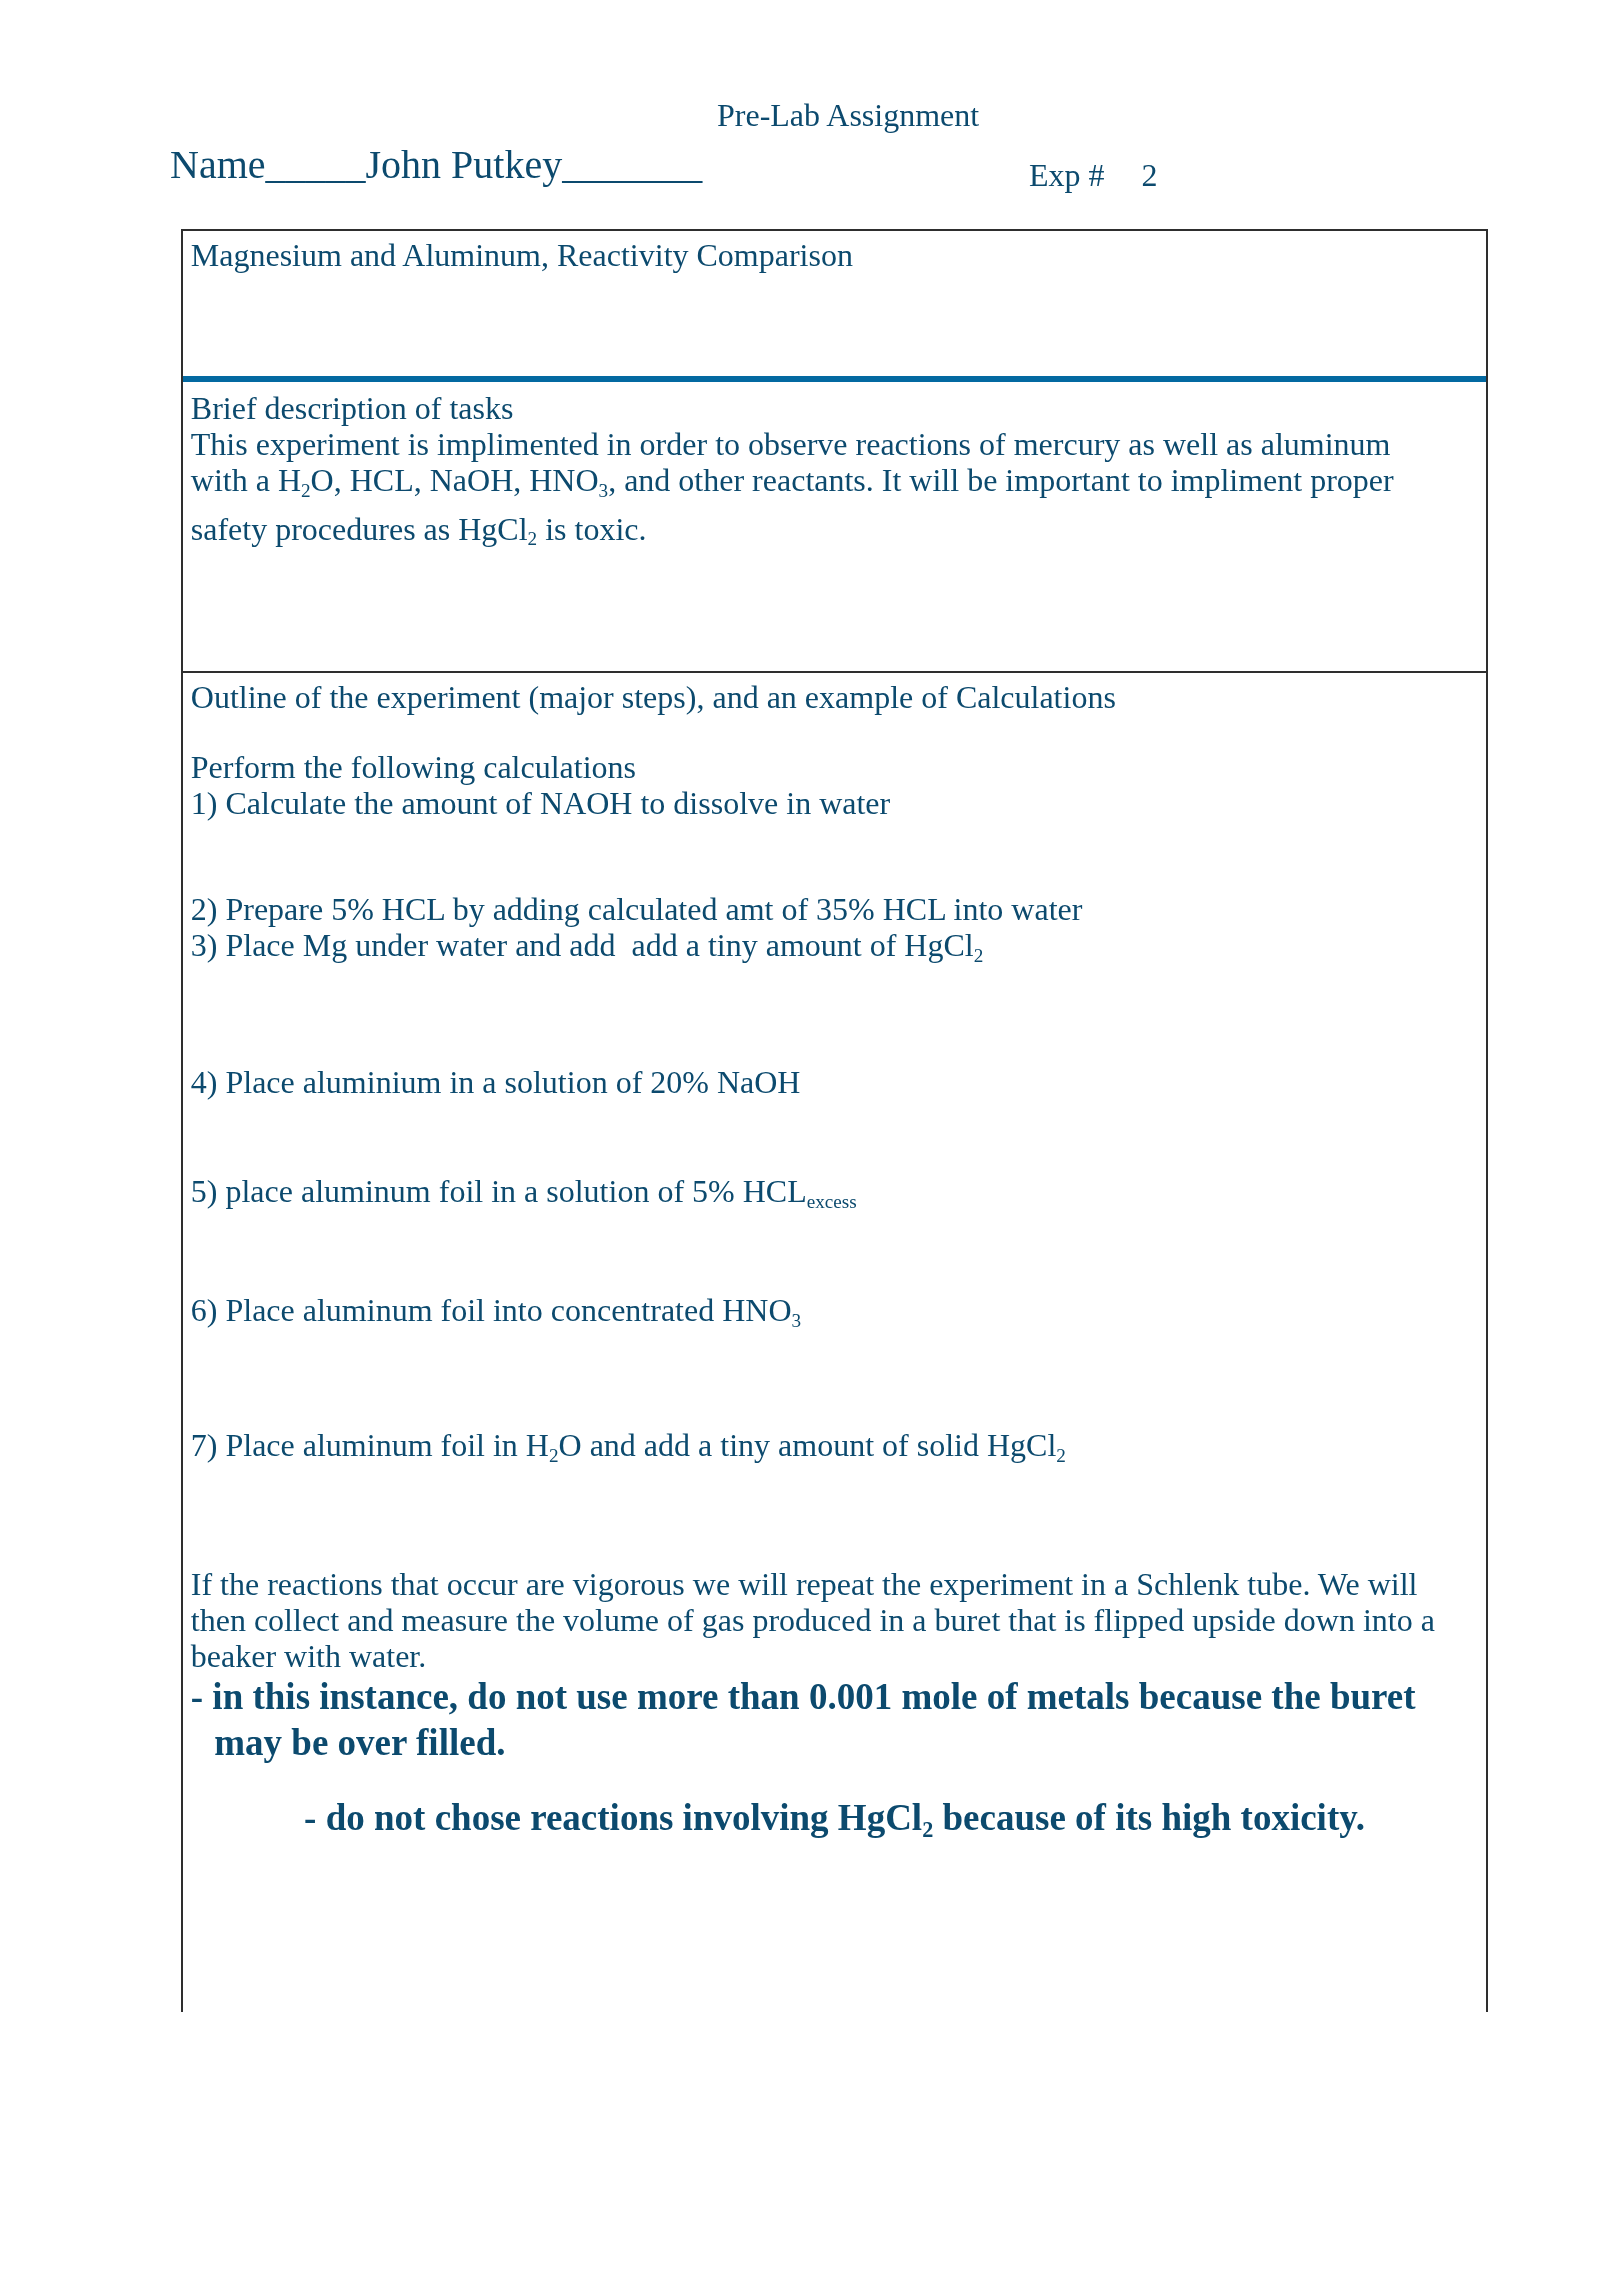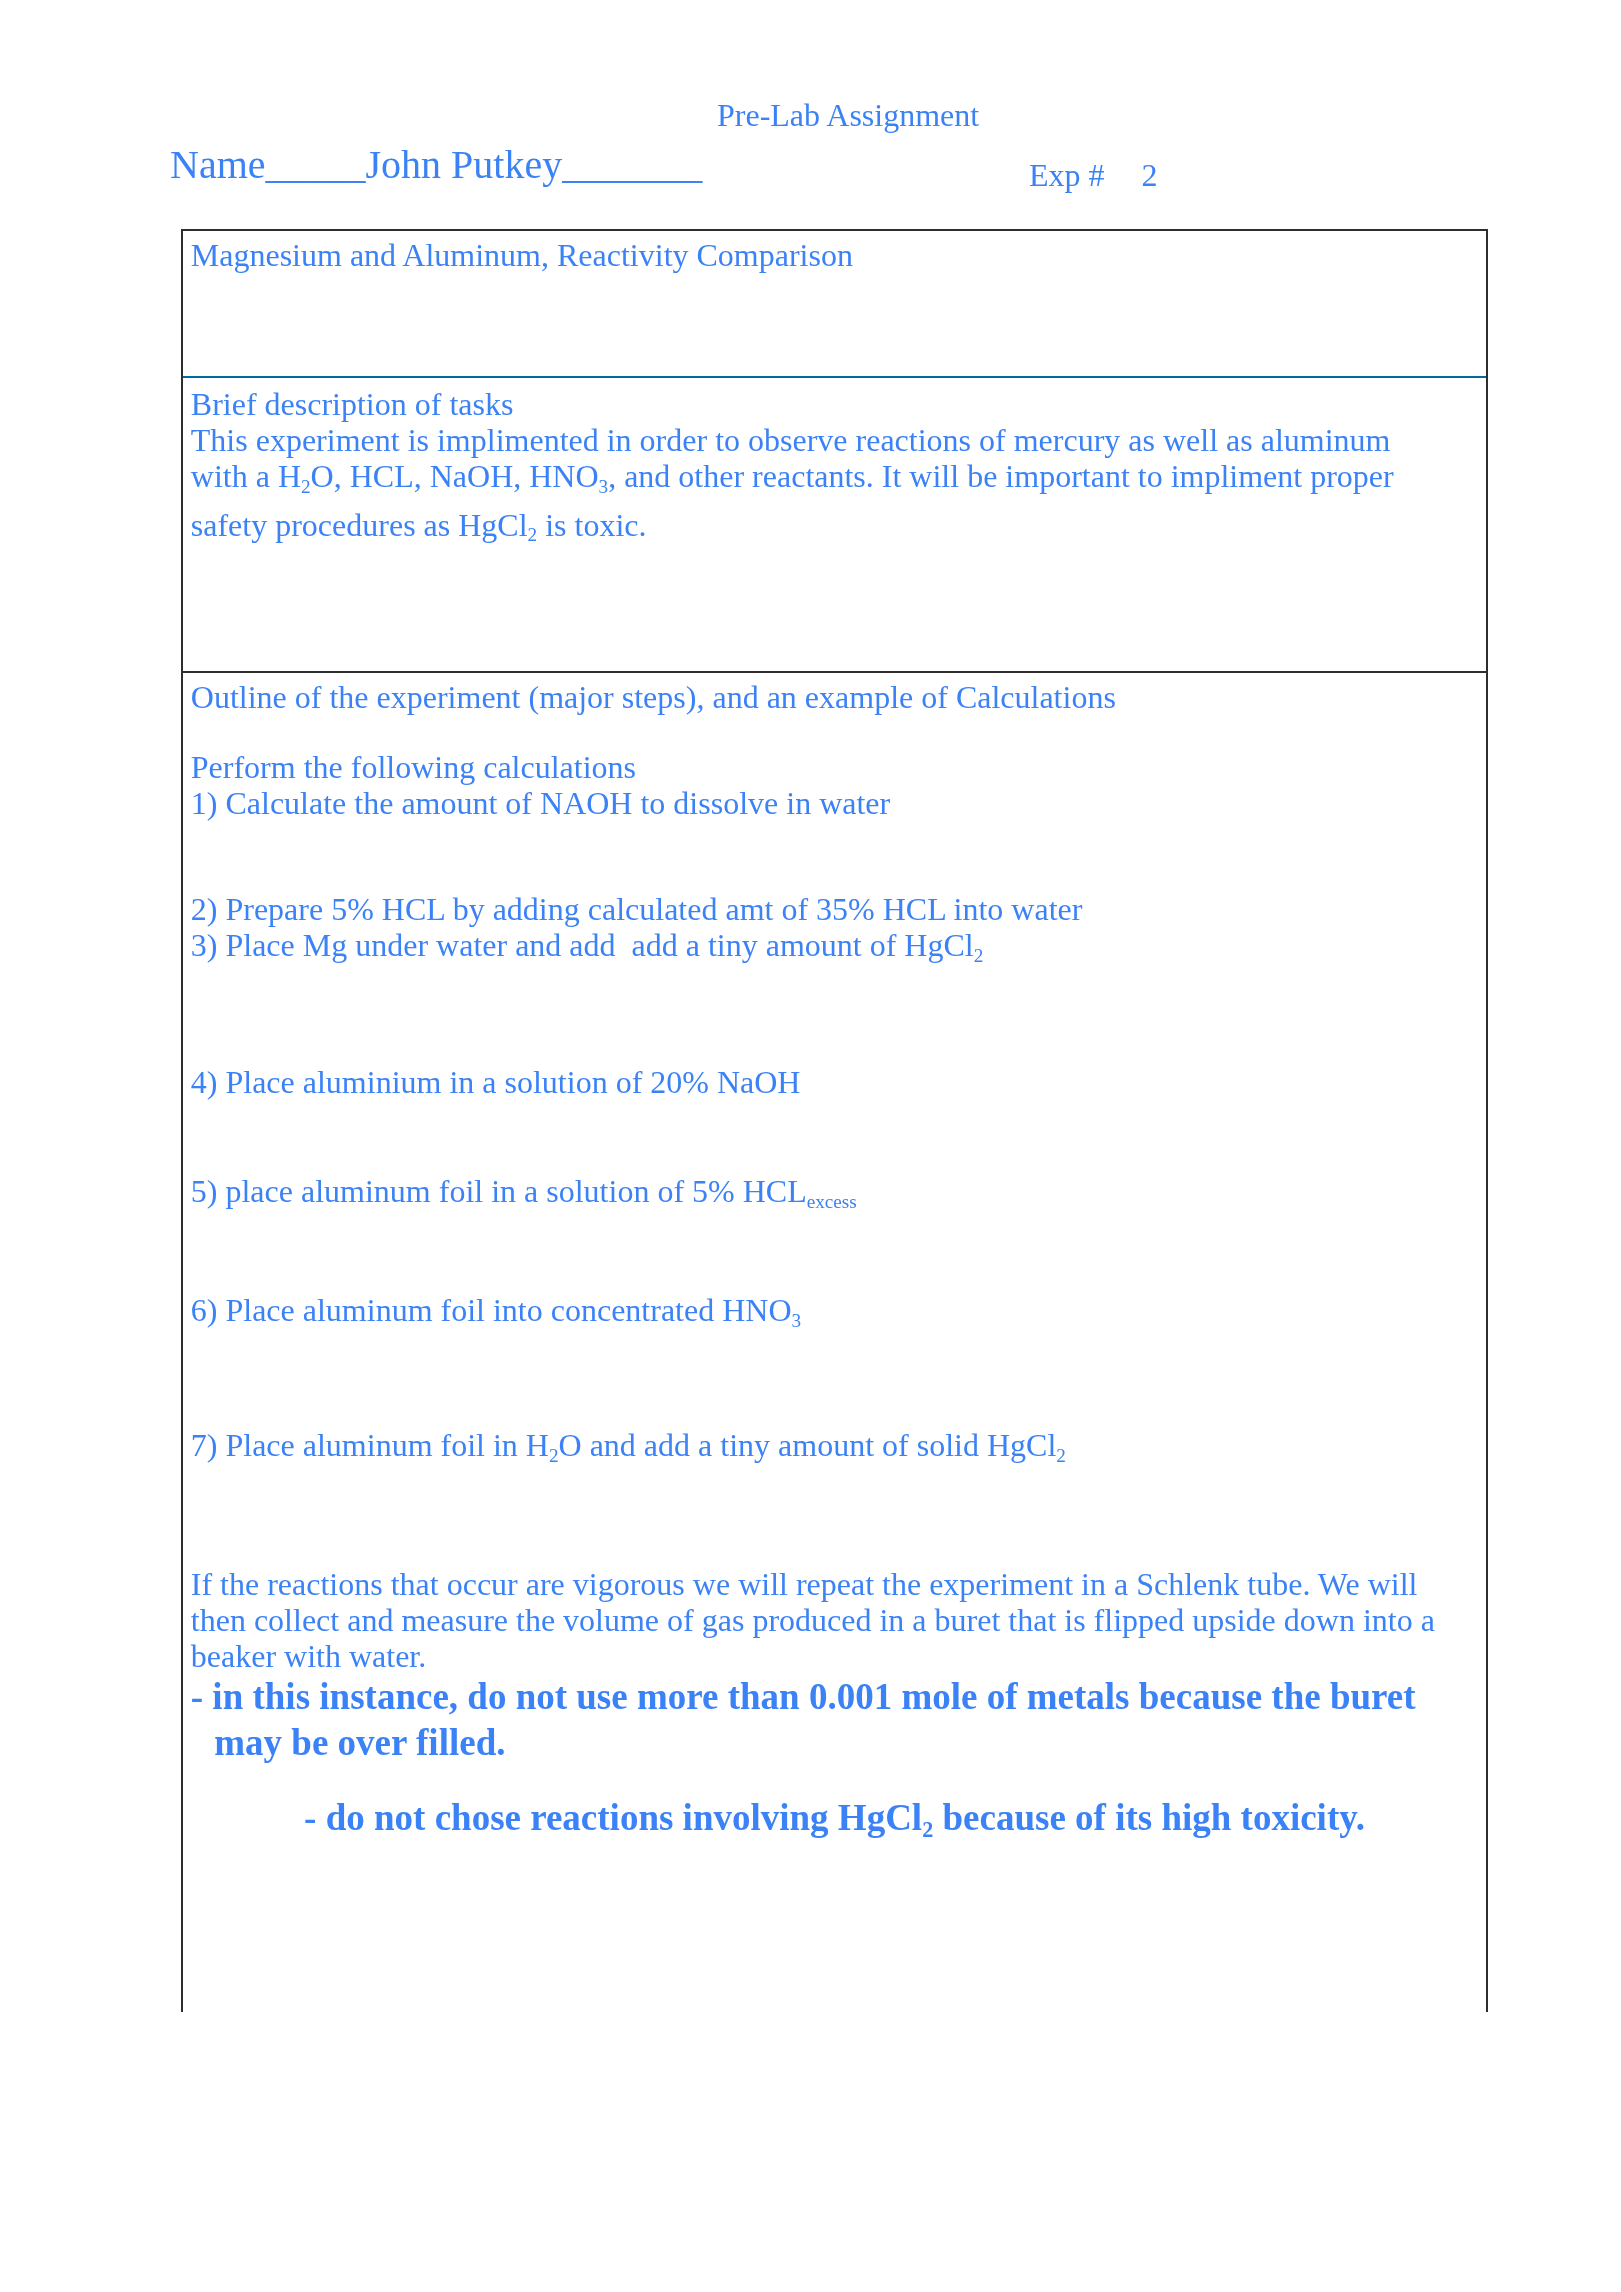--- a/index.html
+++ b/index.html
@@ -1,19 +1,19 @@
 <!DOCTYPE html>
 <html><head>
 <meta charset="utf-8">
 <style>
   html,body{margin:0;padding:0;background:#ffffff;}
   .page{
     position:relative;
     width:1621px;height:2012px;
-    background:#ffffff;color:#3b82f6;
+    background:#ffffff;color:#0c4a6e;
     font-family:"Liberation Serif","DejaVu Serif",serif;
     overflow:hidden;
   }
   .doc-title{
     position:absolute;left:717px;top:97px;
     font-size:32px;line-height:36px;white-space:pre;
   }
   .name-line{
     position:absolute;left:170px;top:147px;
     font-size:40px;line-height:36px;white-space:pre;
@@ -22,21 +22,21 @@
     position:absolute;left:1029px;top:157px;
     font-size:32px;line-height:36px;white-space:pre;
   }
   .exp-value{margin-left:37px;}
   .formbox{
     position:absolute;left:181px;top:229px;width:1303px;
     border:2px solid #2e2e2e;box-sizing:content-box;
   }
   .sec{padding:5.9px 7.8px 0 7.8px;box-sizing:border-box;}
   .sec-title{height:145px;}
-  .sec-desc{height:295px;border-top:2px solid #0369a1;padding-top:7.8px;}
+  .sec-desc{height:295px;border-top:6px solid #0369a1;padding-top:7.8px;}
   .sec-outline{height:1395px;border-top:2px solid #2e2e2e;}
   .t{
     font-size:32px;line-height:36px;white-space:pre;
   }
   .subscript{
     font-size:0.60em;position:relative;top:0.30em;letter-spacing:0;
   }
   .warn{
     font-size:37px;line-height:46px;font-weight:bold;white-space:pre;
   }

